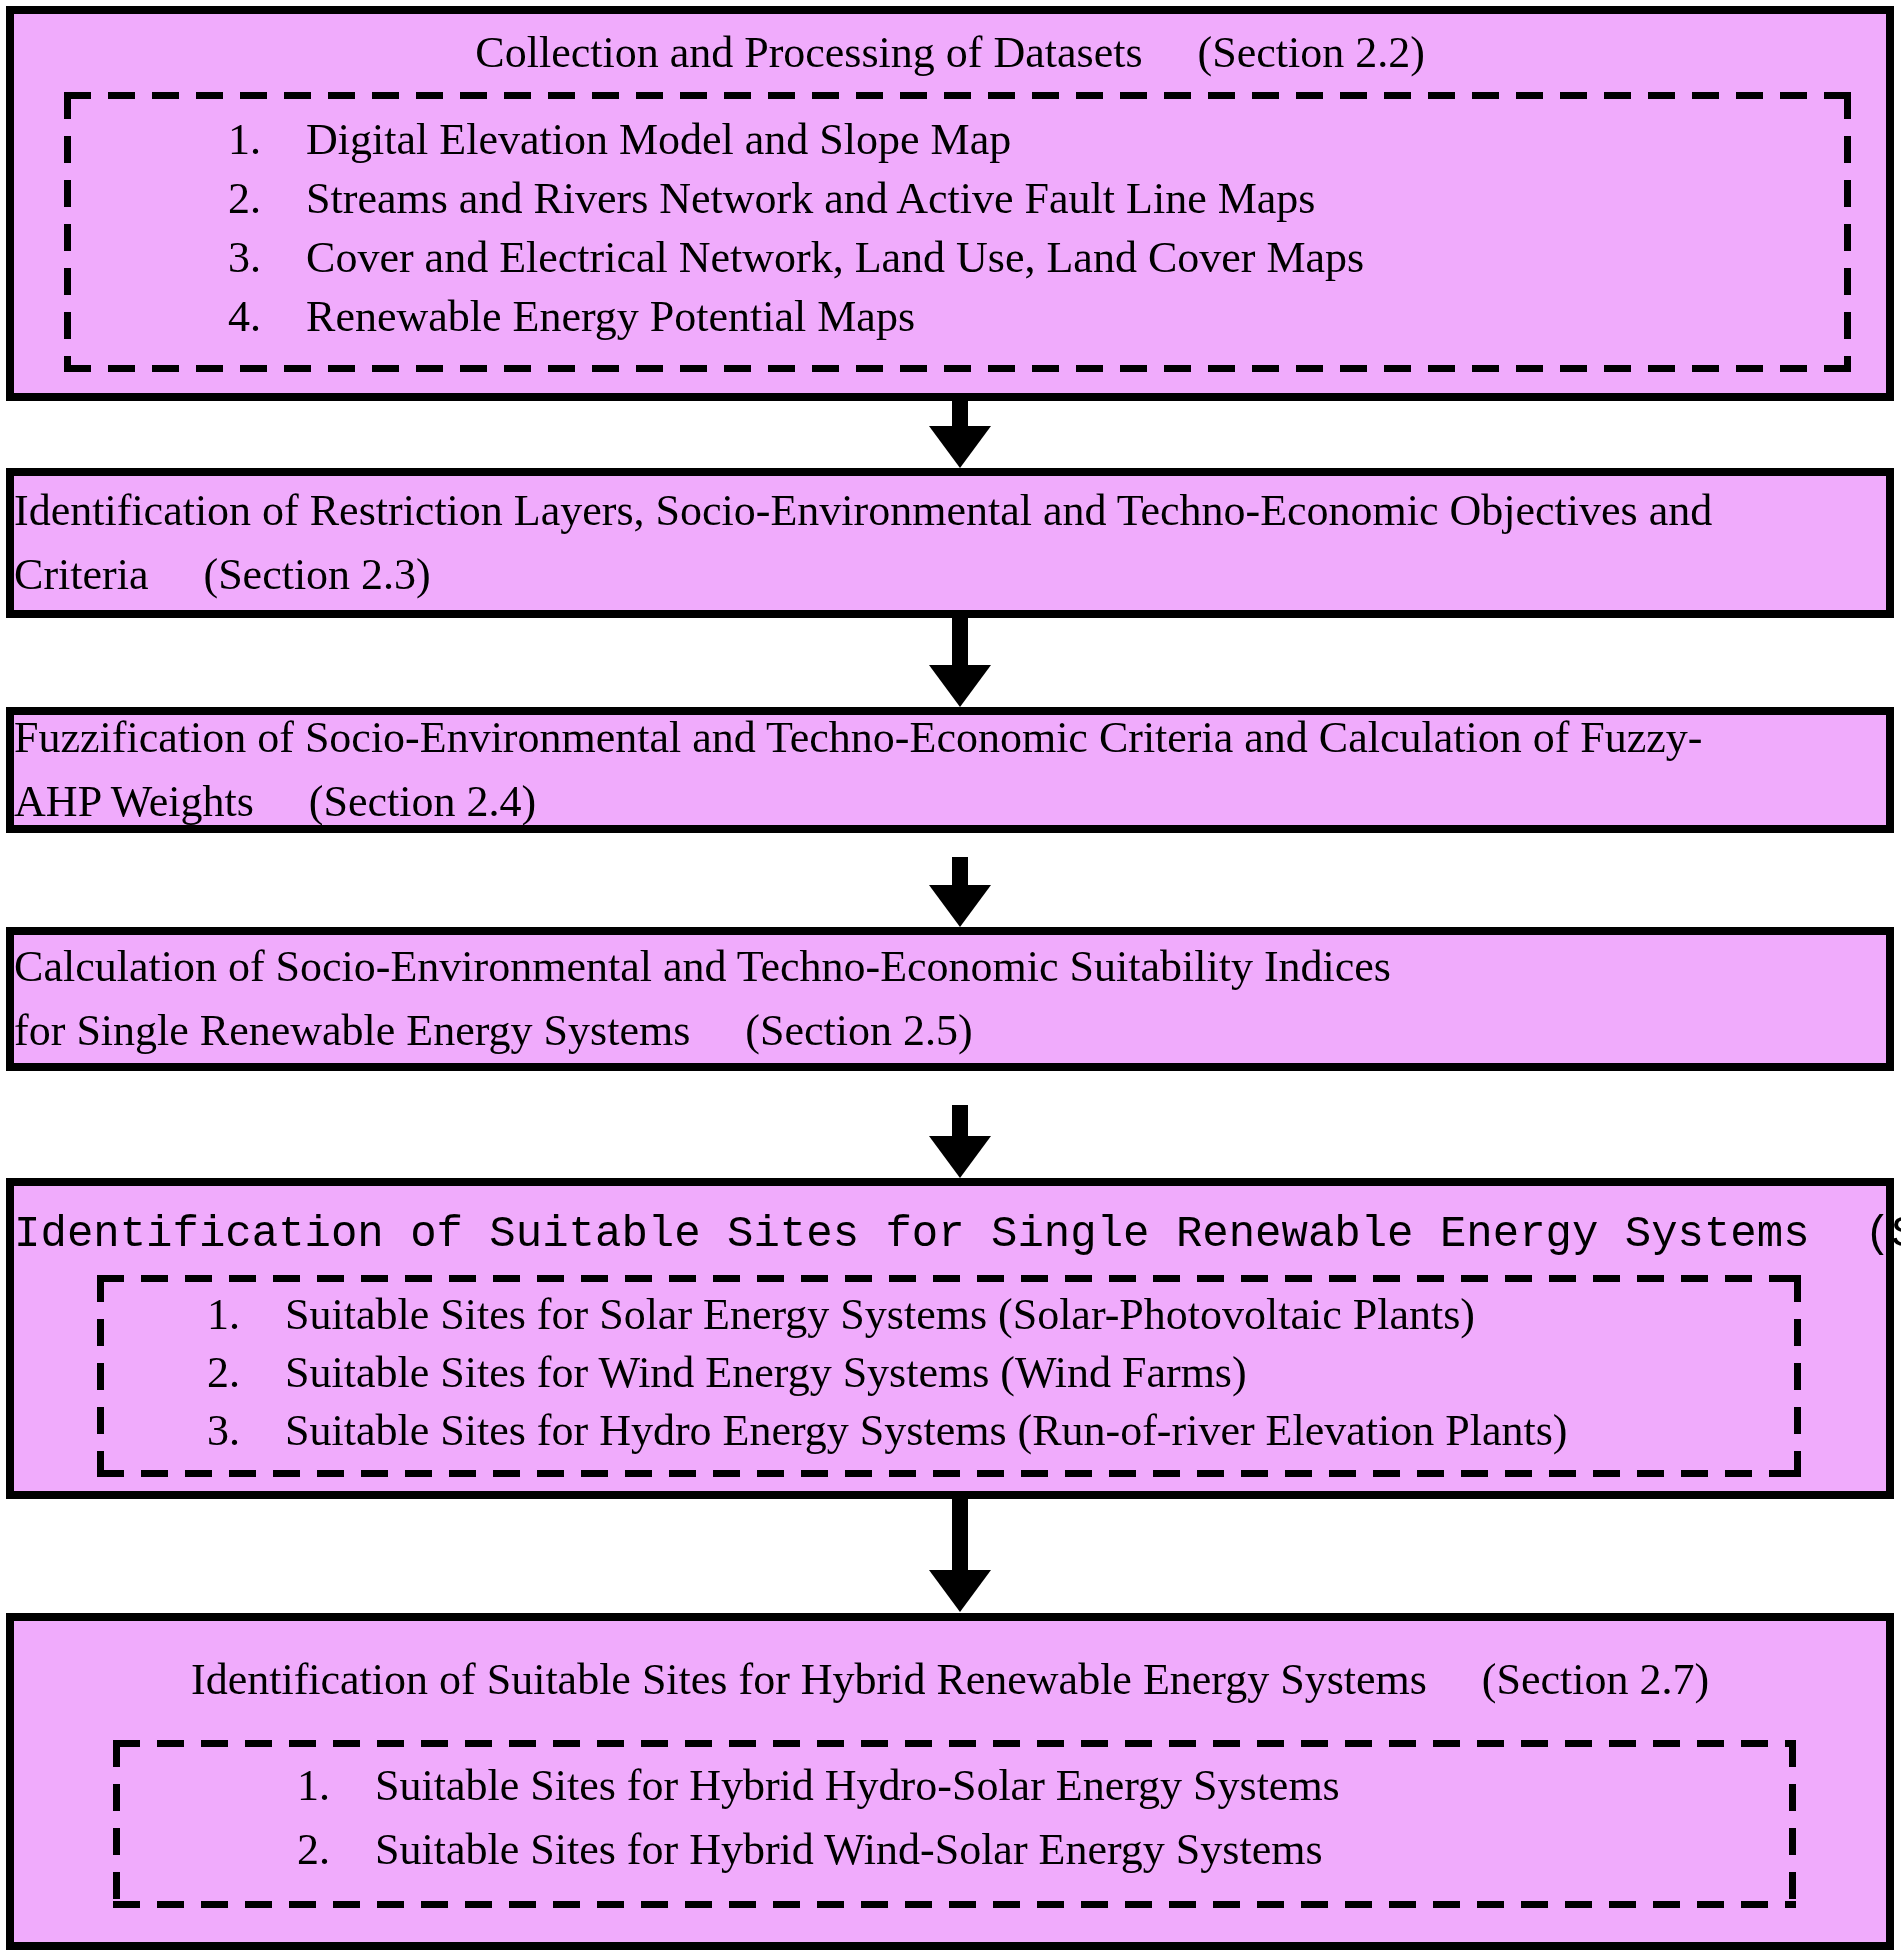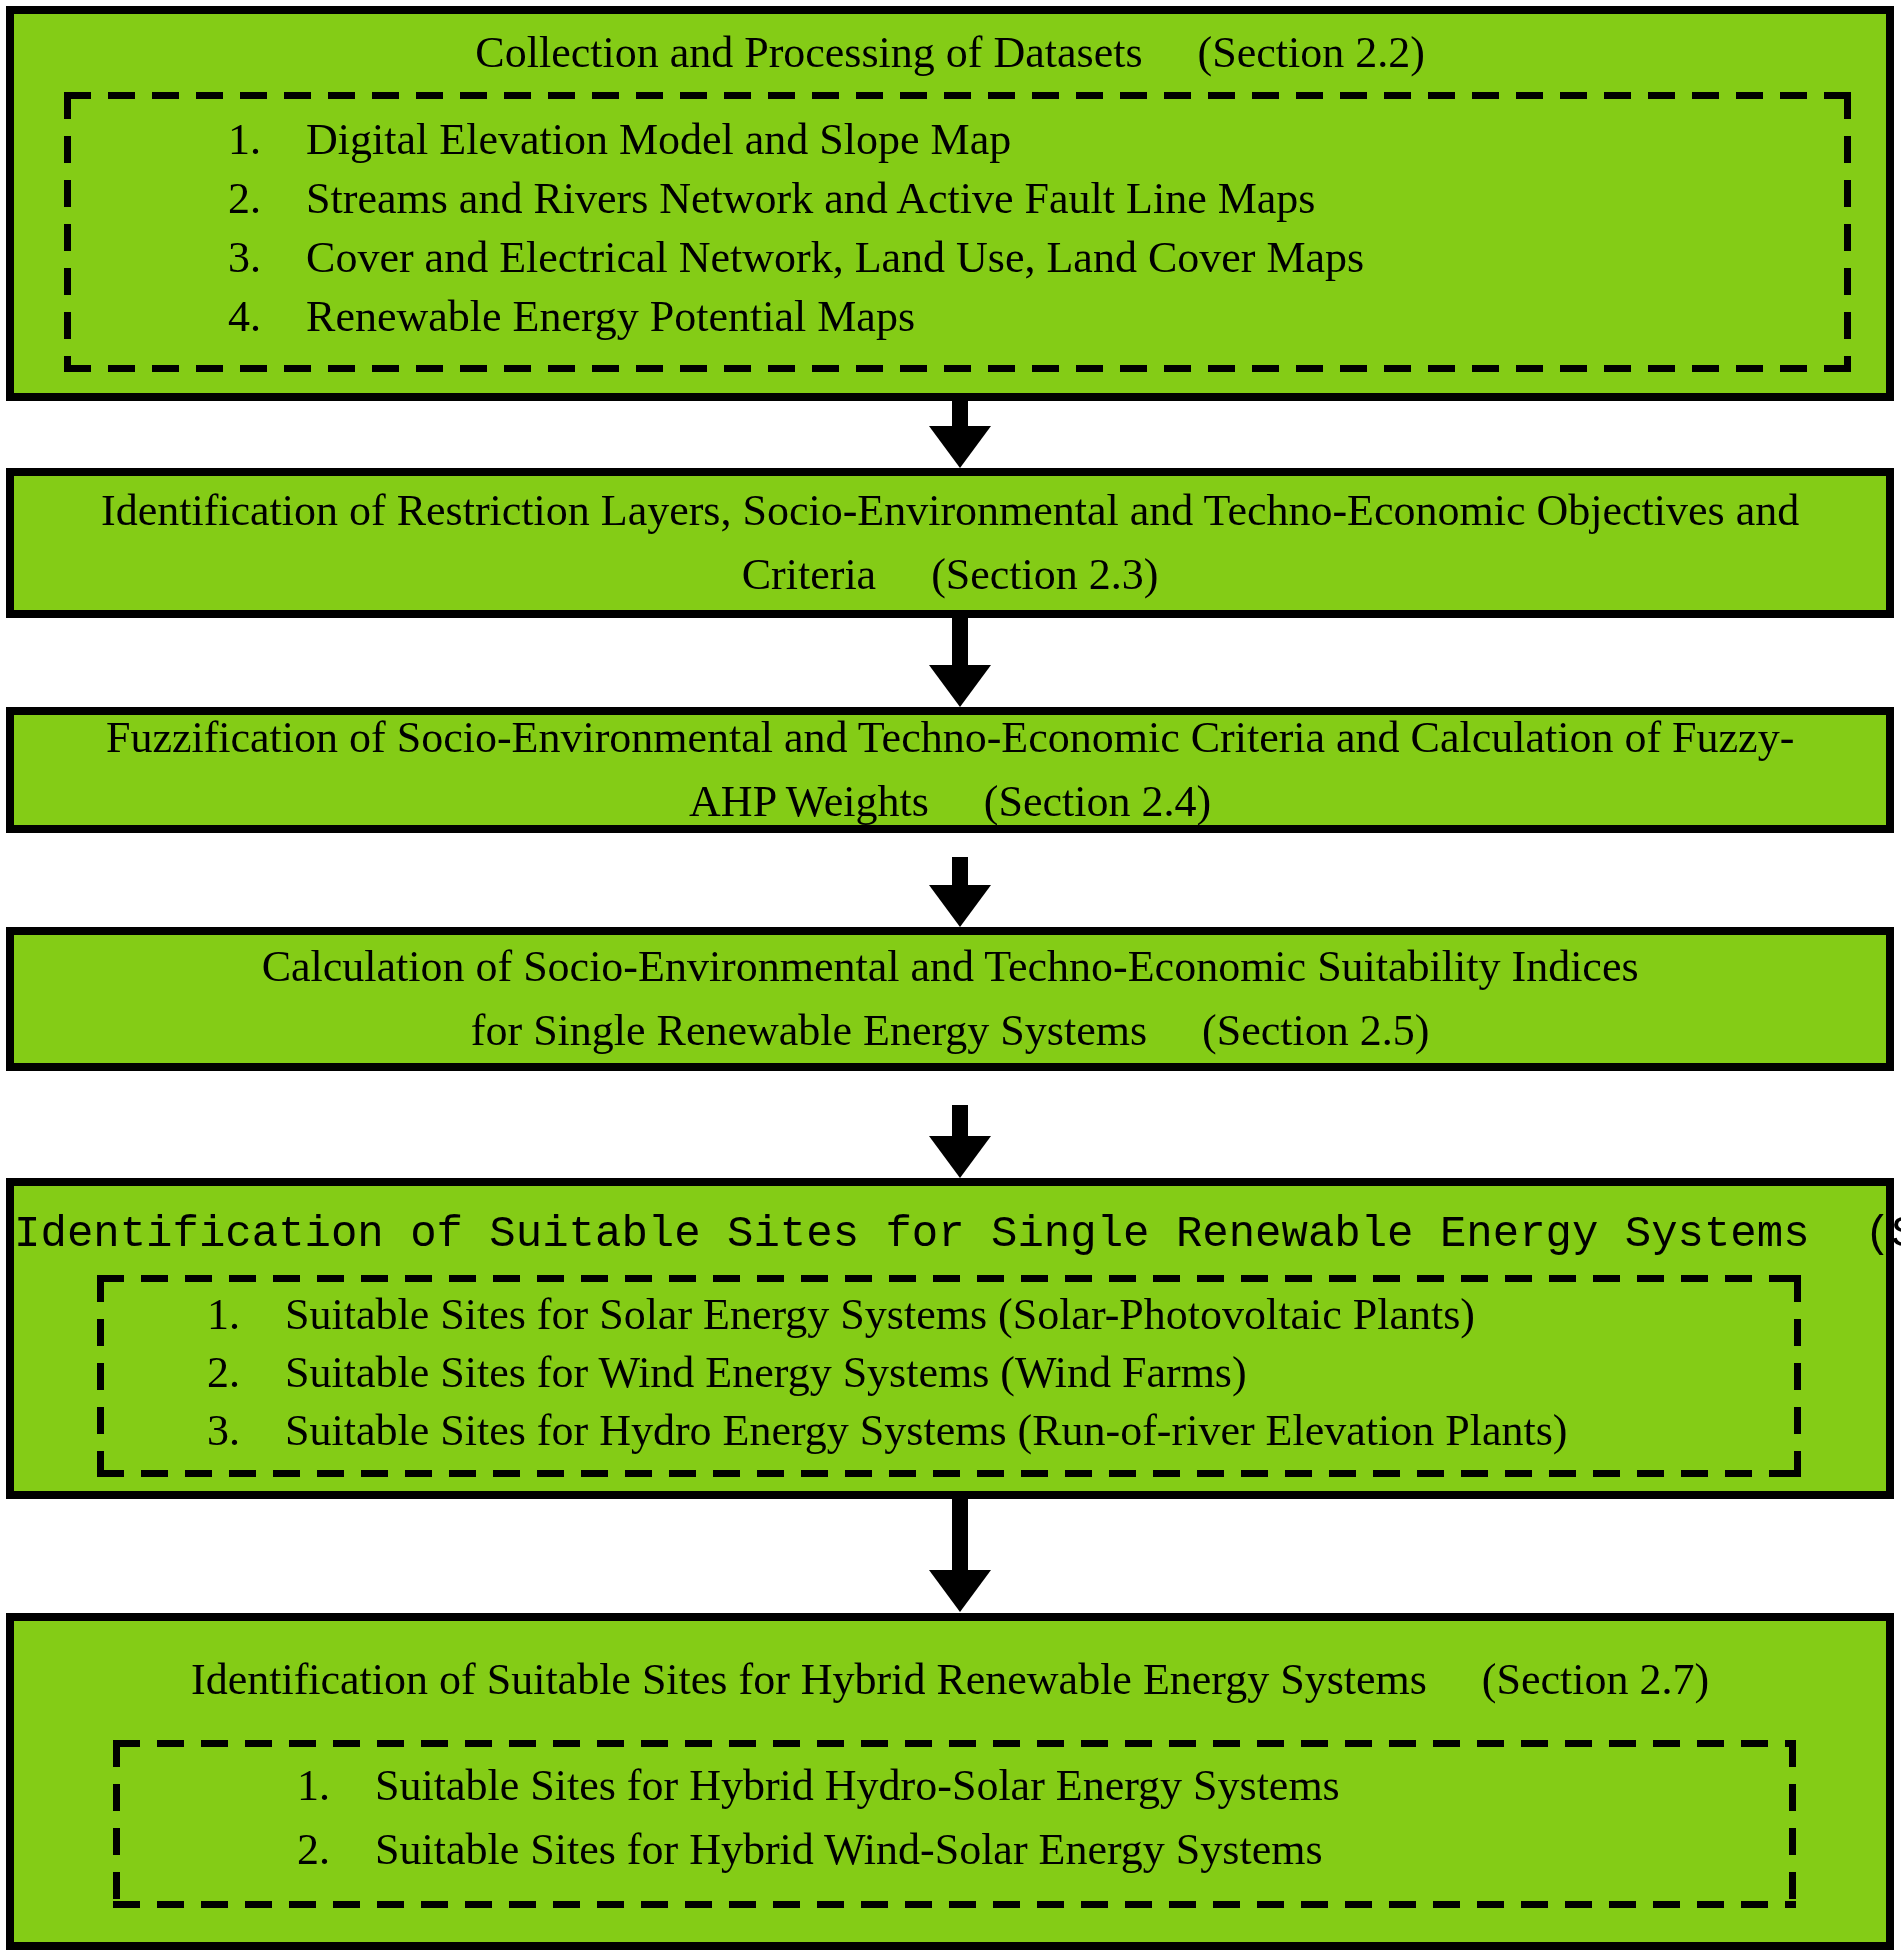--- a/index.html
+++ b/index.html
@@ -14,21 +14,21 @@
     background: #ffffff;
     color: #000000;
     font-family: "Liberation Serif", "DejaVu Serif", serif;
   }
   .box {
     position: absolute;
     left: 6.1px;
     width: 1888px;
     border: 8.6px solid #000000;
     box-sizing: border-box;
-    background: #84cc16;
+    background: #f0abfc;
   }
   .b1 { top: 6.1px;   height: 395px; }
   .b2 { top: 468px;  height: 150px; }
   .b3 { top: 707px; height: 126px; }
   .b4 { top: 927px; height: 144px; }
   .b5 { top: 1178px; height: 321px; }
   .b6 { top: 1613px; height: 337px; }
 
   .box-title {
     text-align: center;
@@ -39,21 +39,20 @@
   .b1 .box-title { margin-top: 11px; }
   .b5 .box-title { margin-top: 19.6px; font-family: Liberation Mono, monospace; }
   .b6 .box-title { margin-top: 31px; }
 
   .section { margin-left: 55px; }
 
   .center-box {
     display: flex;
     flex-direction: column;
     justify-content: center;
-    text-align: center;
     font-size: 44px;
     line-height: 64px;
   }
   .center-box .line { white-space: nowrap; }
 
   
   .dash-box {
     position: absolute;
     box-sizing: border-box;
     background:

